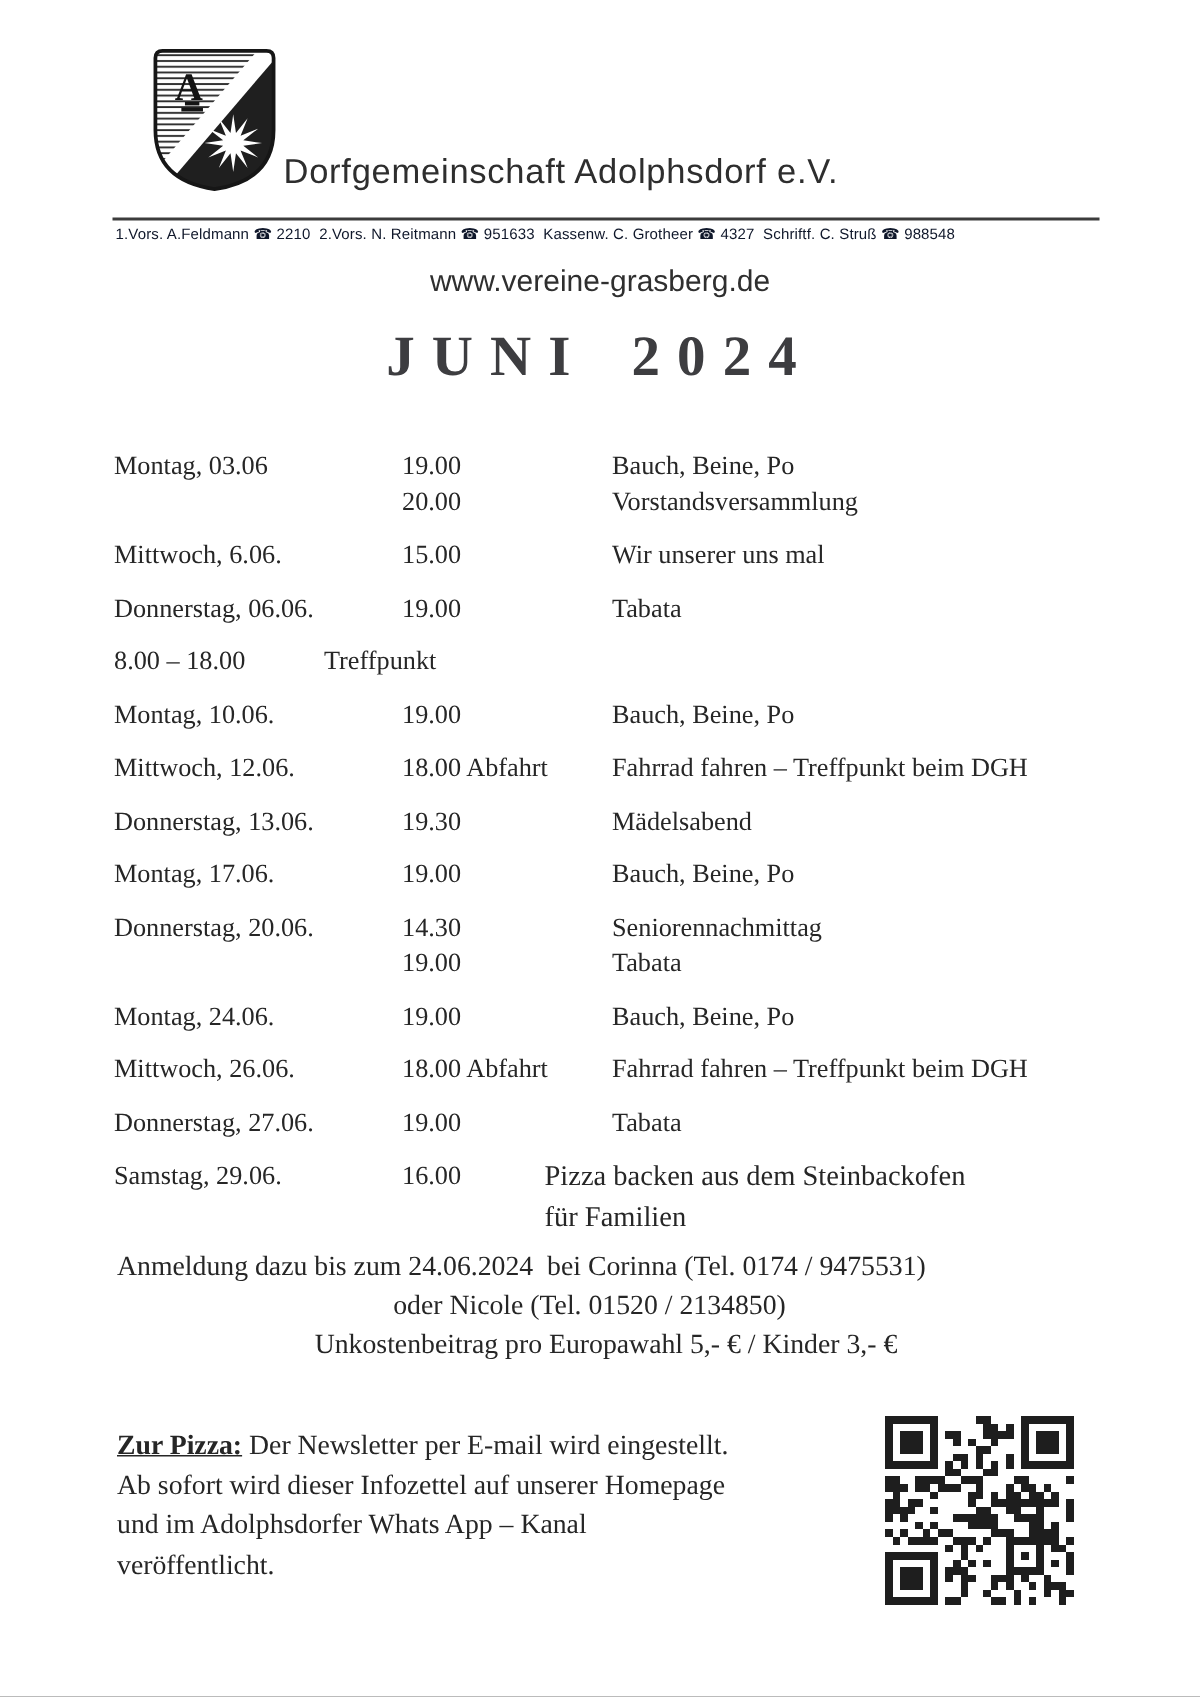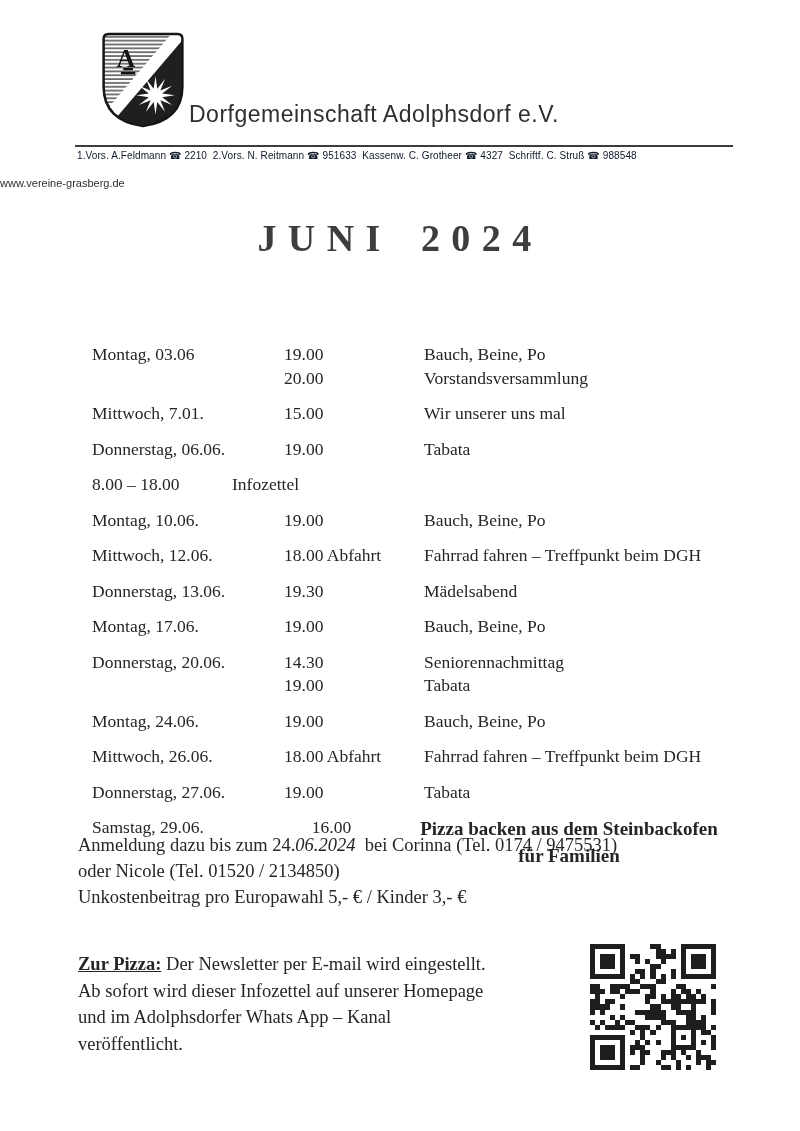--- a/index.html
+++ b/index.html
@@ -15,45 +15,45 @@
     font-family:"Liberation Sans", sans-serif; font-weight:400;
     font-size:23px; color:#2e2e2e; letter-spacing:0.5px; white-space:nowrap;
   }
   .header-rule { position:absolute; left:75px; top:145px; width:658px; height:0; border-top:2px solid #3c3c3c; }
   .contact-line {
     position:absolute; left:77px; top:150px; width:660px;
     font-family:"Liberation Sans", sans-serif; font-size:10px; color:#0f172a;
     white-space:pre; letter-spacing:0.1px;
   }
   .website {
-    position:absolute; left:0; top:177px; width:100%; 
-    font-family:"Liberation Sans", sans-serif; font-size:11px; color:#2f2f2f;
+    position:absolute; left:0; top:177px; width:100%; text-align:center;
+    font-family:"Liberation Sans", sans-serif; font-size:20px; color:#2f2f2f;
   }
   
   .month-title {
     position:absolute; left:0; top:216px; width:100%; margin:0; text-align:center;
     font-size:38px; font-weight:bold; color:#3d3d40;
     letter-spacing:0.30em; word-spacing:0.22em;
   }
   
-  .schedule { position:absolute; left:92px; top:299px; right:38px; font-size:17.5px;margin-top:44px; }
+  .schedule { position:absolute; left:76px; top:299px; right:38px; font-size:17.5px; }
   .row { display:flex; align-items:flex-start; margin-bottom:12px; line-height:23.5px; }
   .cell-date  { width:192px; flex:none; }
   .cell-time  { width:140px; flex:none; white-space:pre-line; }
   .cell-event { flex:1; white-space:pre-line; }
-  .row-pizza .cell-time  { width:95px;text-align:center; }
+  .row-pizza .cell-time  { width:95px; }
   .row-pizza .cell-event {
-    flex:none; width:380px; text-align:center;
-    font-weight:bold; font-size:19px; line-height:26.5px;
+    flex:none; width:380px; 
+    font-weight:normal; font-size:19px; line-height:26.5px;
   }
   
   .signup { position:absolute; left:78px; top:832px; width:652px; font-size:18.5px; line-height:26px; }
-  .signup-line2, .signup-line3 { text-align:left; }
+  .signup-line2, .signup-line3 { text-align:center; }
   .signup-line2 { padding-right:22px; }
-  .italic { font-style:italic; }
+  .italic { }
   
   .info {
     position:absolute; left:78px; top:951px; width:485px;
     font-size:18.5px; line-height:26.5px; white-space:pre-line;
   }
   .info-label { font-weight:bold; text-decoration:underline; }
   .qr { position:absolute; left:590px; top:944px; width:126px; height:126px; }
 </style>
 </head>
 <body>
@@ -93,32 +93,32 @@
 
   <main class="schedule">
     <div class="row">
       <div class="cell-date">Montag, 03.06</div>
       <div class="cell-time">19.00
 20.00</div>
       <div class="cell-event">Bauch, Beine, Po
 Vorstandsversammlung</div>
     </div>
     <div class="row">
-      <div class="cell-date">Mittwoch, 7.01.</div>
+      <div class="cell-date">Mittwoch, 6.06.</div>
       <div class="cell-time">15.00</div>
       <div class="cell-event">Wir unserer uns mal</div>
     </div>
     <div class="row">
       <div class="cell-date">Donnerstag, 06.06.</div>
       <div class="cell-time">19.00</div>
       <div class="cell-event">Tabata</div>
     </div>
     <div class="row">
       <div class="cell-time">8.00 – 18.00</div>
-      <div class="cell-event">Infozettel</div>
+      <div class="cell-event">Treffpunkt</div>
     </div>
     <div class="row">
       <div class="cell-date">Montag, 10.06.</div>
       <div class="cell-time">19.00</div>
       <div class="cell-event">Bauch, Beine, Po</div>
     </div>
     <div class="row">
       <div class="cell-date">Mittwoch, 12.06.</div>
       <div class="cell-time">18.00 Abfahrt</div>
       <div class="cell-event">Fahrrad fahren – Treffpunkt beim DGH</div>

